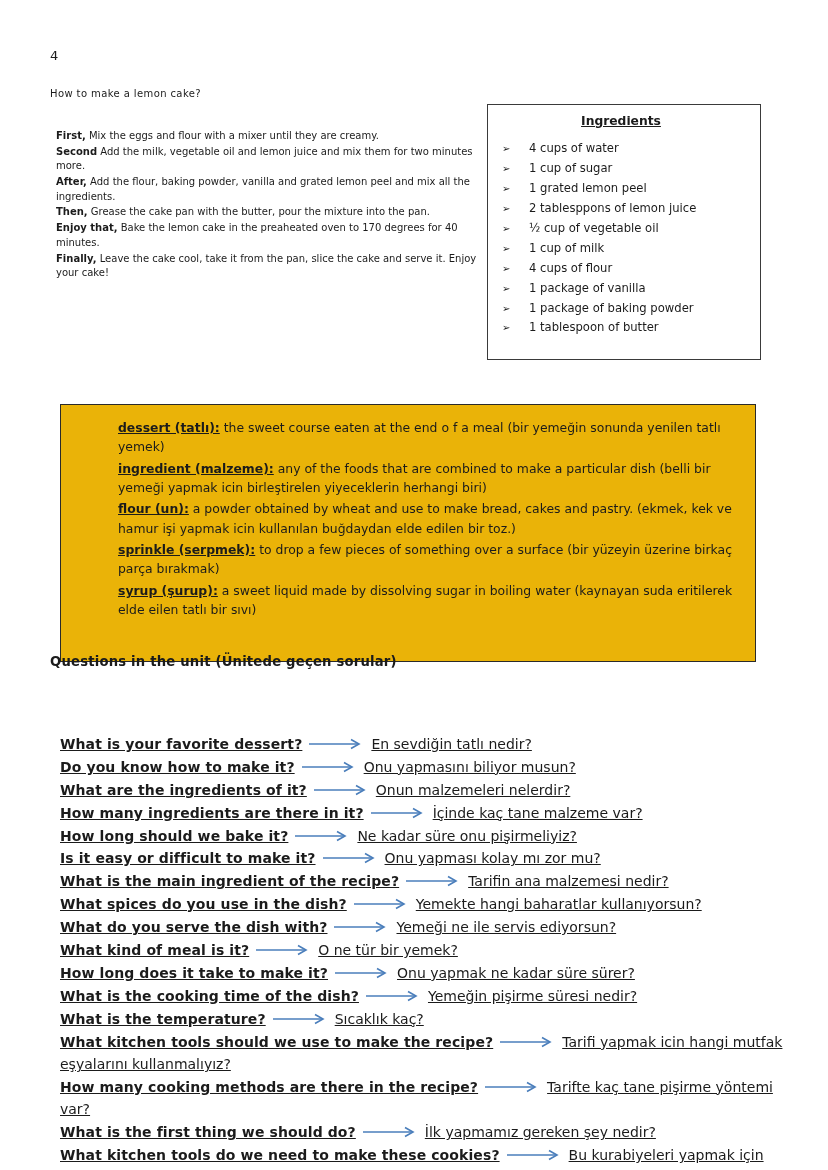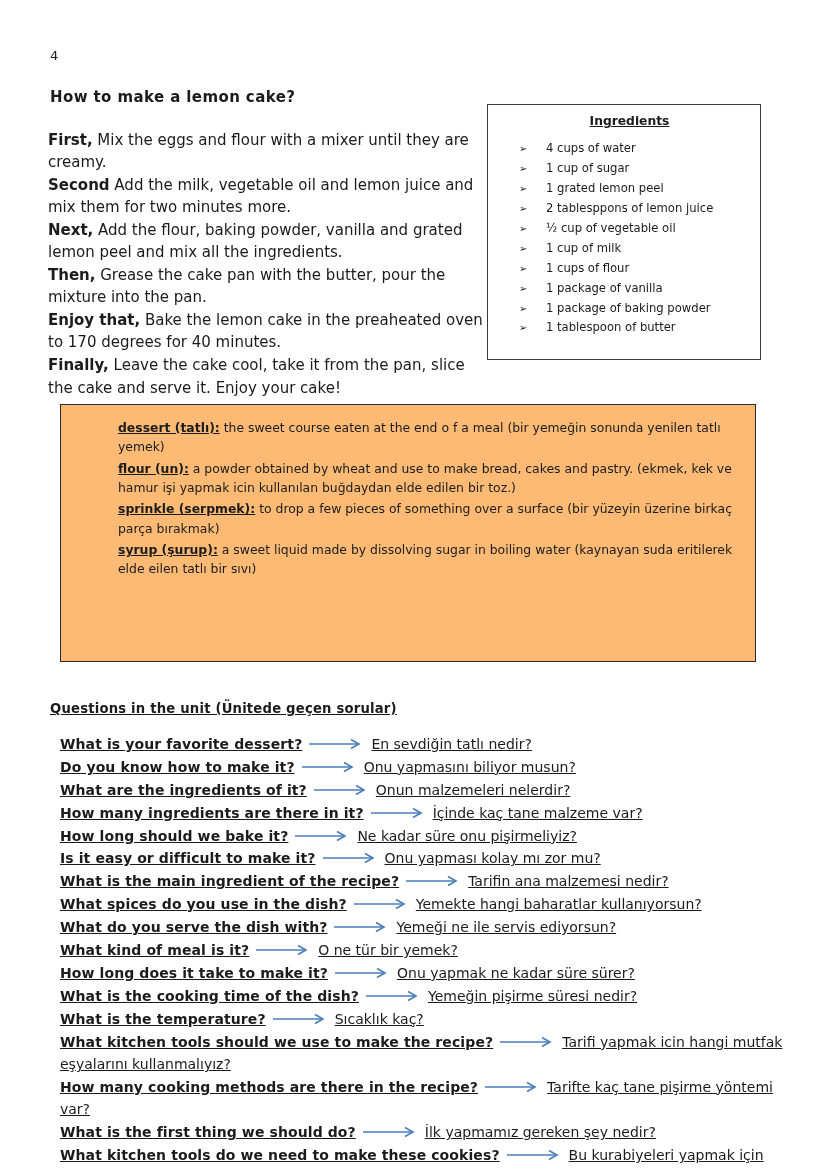--- a/index.html
+++ b/index.html
@@ -17,40 +17,40 @@
     overflow: hidden;
   }
   .page-number {
     position: absolute;
     top: 48px; left: 50px;
     font-size: 13px;
   }
   .title {
     position: absolute;
     top: 88px; left: 50px;
-    font-size: 15px;
-    font-weight: bold;
+    font-size: 10px;
+    font-weight: normal;
     letter-spacing: 0.4px;
   }
   .instructions {
     position: absolute;
-    top: 129px; left: 48px;
+    top: 129px; left: 56px;
     width: 437px;
-    font-size: 15px;
+    font-size: 10px;
     line-height: 1.47;
   }
   .step { margin-bottom: 1px; }
   .step b { font-weight: bold; }
 
   .ingredients-box {
     position: absolute;
     top: 104px; left: 487px;
     width: 274px; height: 256px;
     border: 1.5px solid #3a3a3a;
-    padding: 9px 10px 8px 21px;
+    padding: 9px 10px 8px 4px;
     background: #fff;
   }
   .ing-header {
     text-align: center;
     font-weight: bold;
     text-decoration: underline;
     font-size: 12.3px;
     margin-bottom: 11px;
   }
   .ing-list { list-style: none; }
@@ -70,31 +70,30 @@
 
   .vocab-box {
     position: absolute;
     top: 404px; left: 60px;
     width: 696px;
     min-height: 258px;
     border: 1.5px solid #2a2a2a;
     padding: 13px 16px 12px 57px;
     font-size: 12.4px;
     line-height: 1.56;
-    background: #fdba74;
+    background: #eab308;
   }
   .vocab-entry { margin-bottom: 2px; }
   .vocab-term { font-weight: bold; text-decoration: underline; }
 
   .q-header {
     position: absolute;
-    top: 701px; left: 50px;
+    top: 654px; left: 50px;
     font-size: 13.2px;
     font-weight: bold;
-    text-decoration: underline;
     letter-spacing: 0.2px;
   }
   .questions {
     position: absolute;
     top: 733px; left: 60px;
     width: 730px;
     font-size: 14px;
     line-height: 1.6;
     text-decoration: underline;
   }
@@ -112,21 +111,21 @@
 
 <div class="page">
 
   <div class="page-number">4</div>
 
   <h1 class="title">How to make a lemon cake?</h1>
 
   <div class="instructions" id="instructions">
       <div class="step"><b>First,</b> Mix the eggs and flour with a mixer until they are creamy.</div>
       <div class="step"><b>Second</b> Add the milk, vegetable oil and lemon juice and mix them for two minutes more.</div>
-      <div class="step"><b>Next,</b> Add the flour, baking powder, vanilla and grated lemon peel and mix all the ingredients.</div>
+      <div class="step"><b>After,</b> Add the flour, baking powder, vanilla and grated lemon peel and mix all the ingredients.</div>
       <div class="step"><b>Then,</b> Grease the cake pan with the butter, pour the mixture into the pan.</div>
       <div class="step"><b>Enjoy that,</b> Bake the lemon cake in the preaheated oven to 170 degrees for 40 minutes.</div>
       <div class="step"><b>Finally,</b> Leave the cake cool, take it from the pan, slice the cake and serve it. Enjoy your cake!</div>
     </div>
 
   <div class="ingredients-box">
     <div class="ing-header">Ingredients</div>
     <ul class="ing-list" id="ingredients-list">
         <li class="ing-item">
           <span class="ing-bullet">➢</span>
@@ -147,39 +146,40 @@
         <li class="ing-item">
           <span class="ing-bullet">➢</span>
           <span>½ cup of vegetable oil</span>
         </li>
         <li class="ing-item">
           <span class="ing-bullet">➢</span>
           <span>1 cup of milk</span>
         </li>
         <li class="ing-item">
           <span class="ing-bullet">➢</span>
-          <span>1 cups of flour</span>
+          <span>4 cups of flour</span>
         </li>
         <li class="ing-item">
           <span class="ing-bullet">➢</span>
           <span>1 package of vanilla</span>
         </li>
         <li class="ing-item">
           <span class="ing-bullet">➢</span>
           <span>1 package of baking powder</span>
         </li>
         <li class="ing-item">
           <span class="ing-bullet">➢</span>
           <span>1 tablespoon of butter</span>
         </li>
       </ul>
   </div>
 
   <div class="vocab-box" id="vocab-box">
       <div class="vocab-entry"><span class="vocab-term">dessert (tatlı):</span><span> the sweet course eaten at the end o f a meal (bir yemeğin sonunda yenilen tatlı yemek)</span></div>
+      <div class="vocab-entry"><span class="vocab-term">ingredient (malzeme):</span><span> any of the foods that are combined to make a particular dish (belli bir yemeği yapmak icin birleştirelen yiyeceklerin herhangi biri)</span></div>
       <div class="vocab-entry"><span class="vocab-term">flour (un):</span><span> a powder obtained by wheat and use to make bread, cakes and pastry. (ekmek, kek ve hamur işi yapmak icin kullanılan buğdaydan elde edilen bir toz.)</span></div>
       <div class="vocab-entry"><span class="vocab-term">sprinkle (serpmek):</span><span> to drop a few pieces of something over a surface (bir yüzeyin üzerine birkaç parça bırakmak)</span></div>
       <div class="vocab-entry"><span class="vocab-term">syrup (şurup):</span><span> a sweet liquid made by dissolving sugar in boiling water (kaynayan suda eritilerek elde eilen tatlı bir sıvı)</span></div>
     </div>
 
   <h2 class="q-header">Questions in the unit (Ünitede geçen sorular)</h2>
 
   <div class="questions" id="questions-list">
       <div class="qa"><b>What is your favorite dessert?</b><svg width="58" height="12" class="arrow">
           <line x1="1" y1="6" x2="50" y2="6" stroke="currentColor" stroke-width="1.6"></line>

